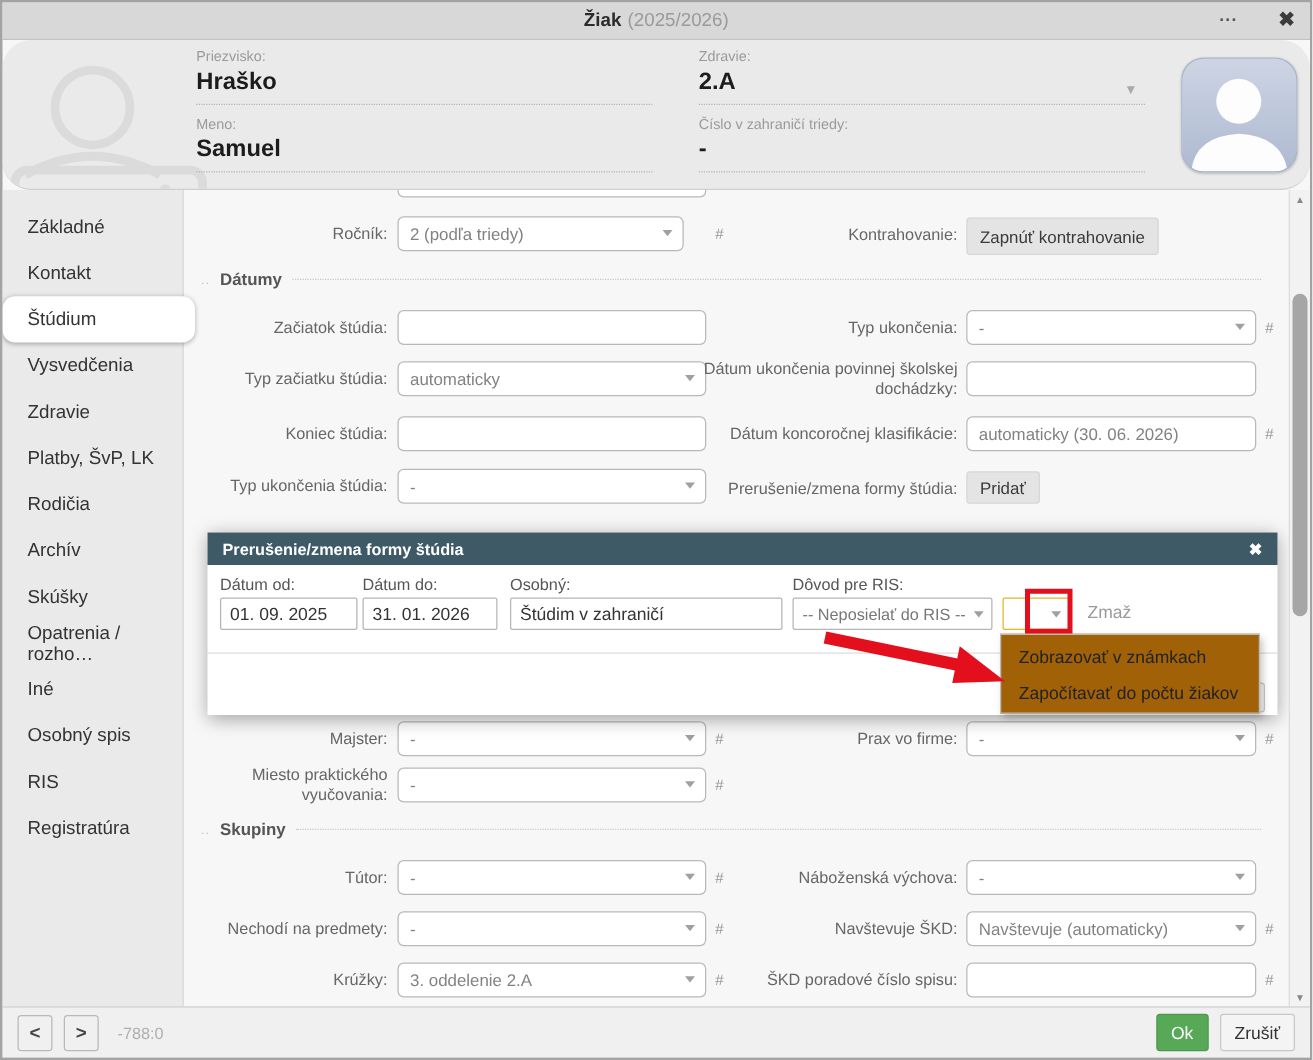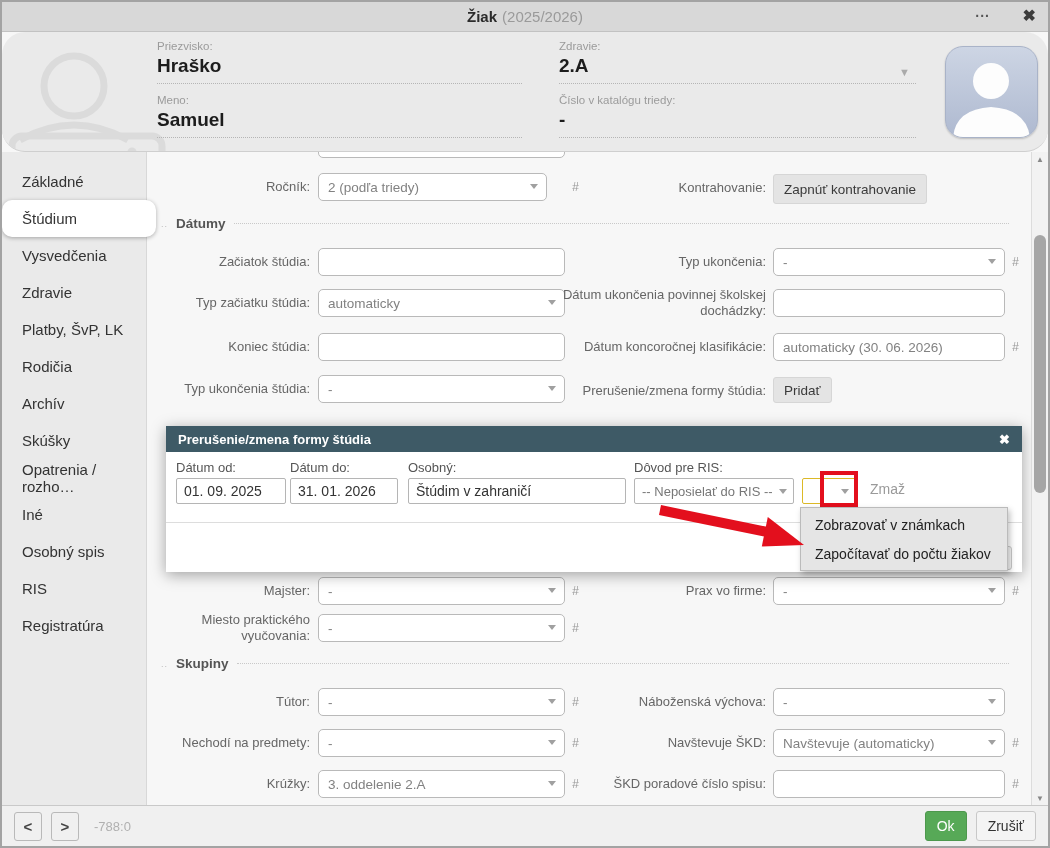--- a/index.html
+++ b/index.html
@@ -53,21 +53,21 @@
   .m-ctrl { position:absolute; height:26px; background:#fff; border:1px solid #b5b5b5; border-radius:2px; display:flex; align-items:center; padding:0 7px; font-size:14px; color:#333; }
   .m-ctrl.m-select { color:#777; font-size:13px; padding-right:20px; }
   .m-ctrl .caret { position:absolute; right:6px; top:10px; width:0; height:0; border-left:4px solid transparent; border-right:4px solid transparent; border-top:5px solid #a0a0a0; }
   .m-ctrl.focused { border-color:#dcb927; }
   .m-divider { position:absolute; left:0; right:0; top:96px; border-top:1px solid #ddd; }
   .m-zmaz { position:absolute; font-size:14px; color:#9a9a9a; cursor:pointer; }
   .red-rect { position:absolute; border:4px solid #e30f1d; z-index:4; }
   .sliver { position:absolute; height:24px; border-radius:3px; z-index:1; }
 
   
-  .popup { position:absolute; left:653px; top:355px; width:208px; background:#e5e5e5; border:1px solid #bbb; box-shadow:2px 3px 6px rgba(0,0,0,.25); z-index:5; padding:2px 0; }
+  .popup { position:absolute; left:653px; top:355px; width:208px; background:#a16207; border:1px solid #bbb; box-shadow:2px 3px 6px rgba(0,0,0,.25); z-index:5; padding:2px 0; }
   .popup-item { height:29px; display:flex; align-items:center; padding-left:14px; font-size:14px; color:#222; cursor:pointer; }
 
   .arrow-svg { position:absolute; left:505px; top:350px; z-index:6; pointer-events:none; }
 
   
   .scrollcol { width:17px; background:#f2f2f2; border-left:1px solid #dcdcdc; position:relative; flex:none; }
   .sc-arrow { position:absolute; left:0; right:0; height:14px; display:flex; align-items:center; justify-content:center; color:#888; font-size:8px; cursor:pointer; }
   .sc-thumb { position:absolute; left:2px; right:2px; top:83px; height:258px; background:#a6a6a6; border-radius:7px; cursor:pointer; }
 
   
@@ -112,36 +112,37 @@
           <div class="hvalue">2.A</div>
           <div class="hline"></div>
           <div class="hcaret">▼</div>
         </div>
         <div class="hgroup" style="left: 155px; top: 62px; width: 365px;">
           <div class="hlabel">Meno:</div>
           <div class="hvalue">Samuel</div>
           <div class="hline"></div>
         </div>
         <div class="hgroup" style="left: 557px; top: 62px; width: 357px;">
-          <div class="hlabel">Číslo v katalógu triedy:</div>
+          <div class="hlabel">Číslo v zahraničí triedy:</div>
           <div class="hvalue">-</div>
           <div class="hline"></div>
         </div>
       </div>
     <div class="avatar">
       <svg width="91" height="90" viewBox="0 0 91 90">
           <circle cx="45" cy="34" r="18" fill="#fdfdfd"></circle>
           <path d="M7 90 Q10 62 45 60 Q80 62 84 90 Z" fill="#fdfdfd"></path>
         </svg>
     </div>
   </div>
 
   <div class="bodyrow">
     <div class="sidebar" id="sidebar">
         <div class="side-item">Základné</div>
+        <div class="side-item">Kontakt</div>
         <div class="side-item selected">Štúdium</div>
         <div class="side-item">Vysvedčenia</div>
         <div class="side-item">Zdravie</div>
         <div class="side-item">Platby, ŠvP, LK</div>
         <div class="side-item">Rodičia</div>
         <div class="side-item">Archív</div>
         <div class="side-item">Skúšky</div>
         <div class="side-item">Opatrenia / rozho…</div>
         <div class="side-item">Iné</div>
         <div class="side-item">Osobný spis</div>

